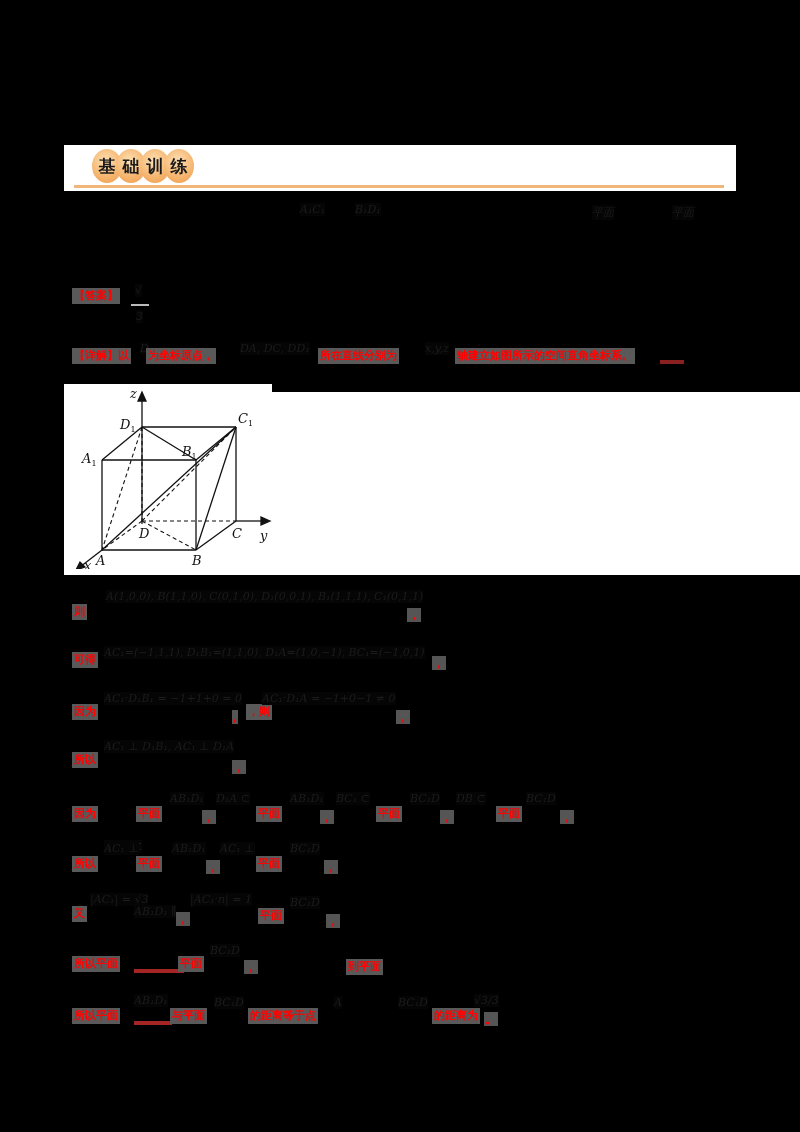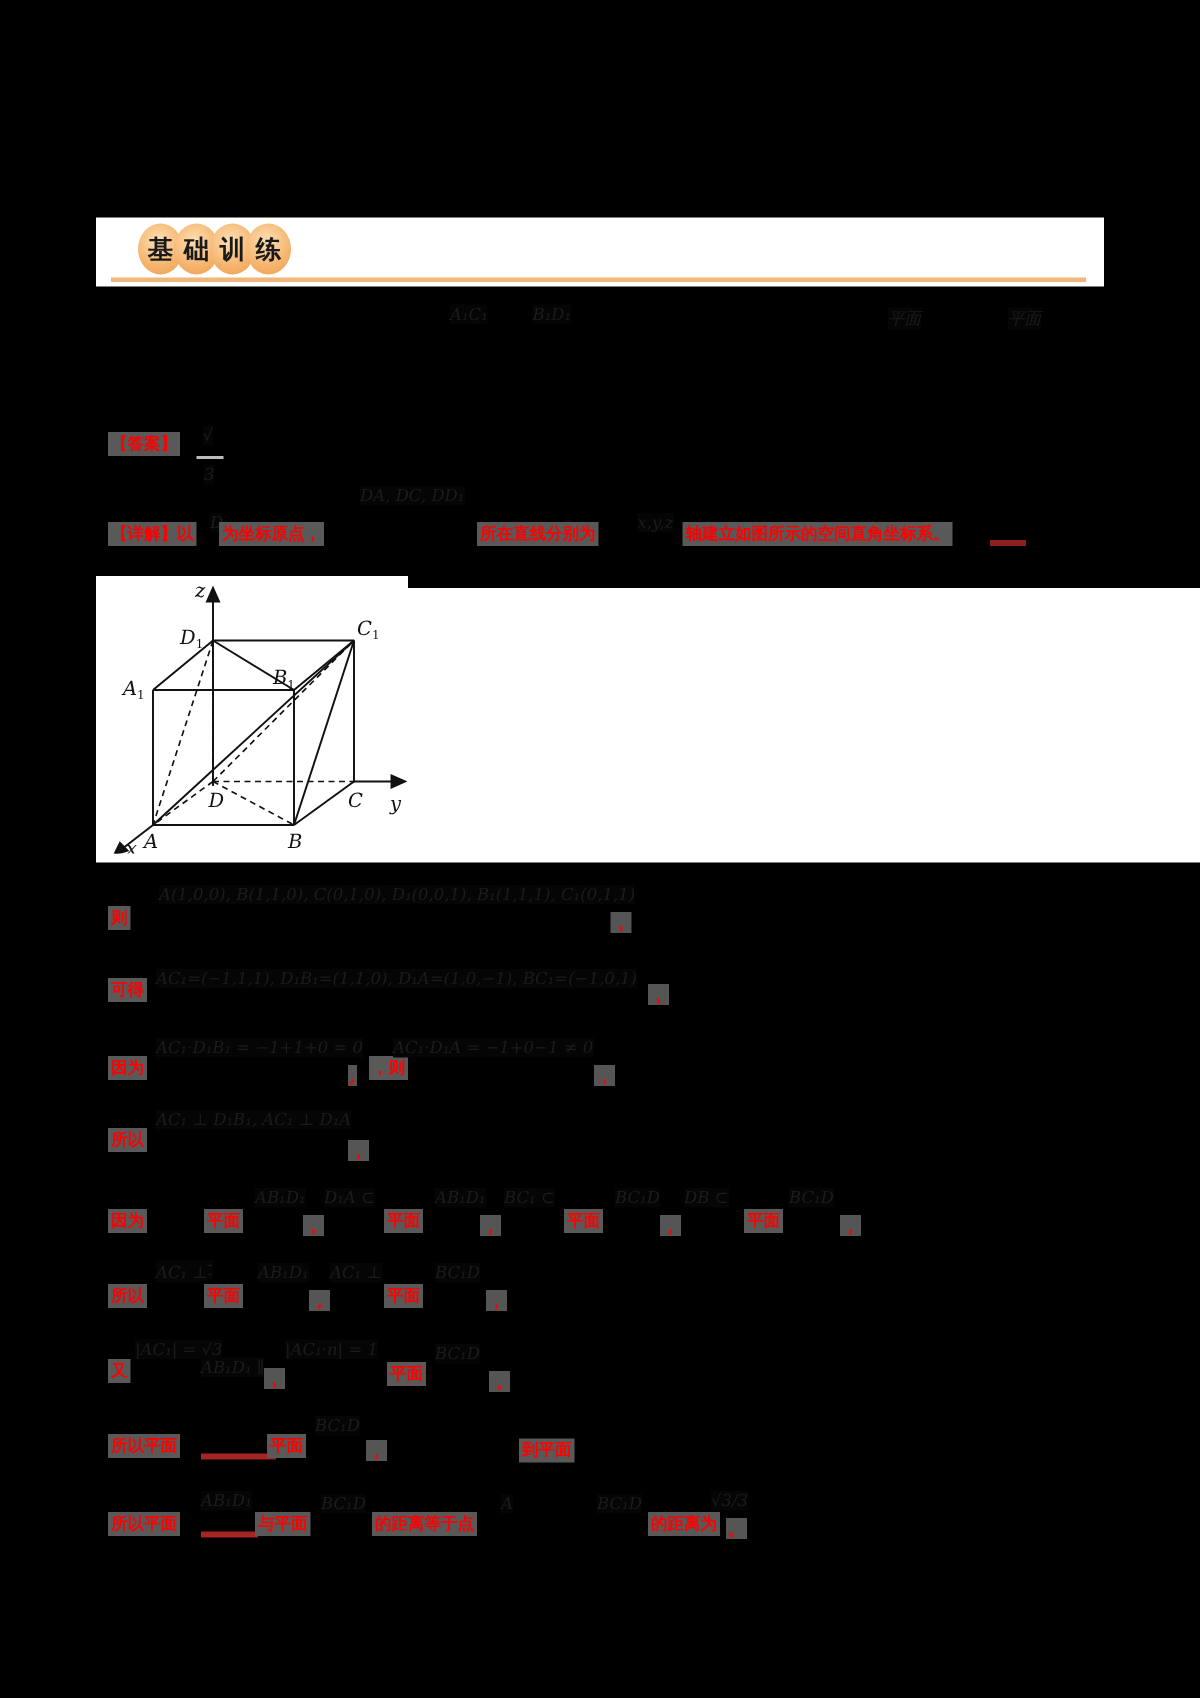--- a/index.html
+++ b/index.html
@@ -53,21 +53,21 @@
 <span class="red-tag" style="left:72px;top:288px;">【答案】</span>
 <div class="fraction">
   <span class="faint" style="left:4px;top:2px;">√</span>
   <div class="bar"></div>
   <span class="faint" style="left:5px;top:28px;">3</span>
 </div>
 
 <span class="red-tag" style="left:72px;top:348px;">【详解】以</span>
 <span class="faint" style="left:140px;top:342px;">D</span>
 <span class="red-tag" style="left:146px;top:348px;">为坐标原点，</span>
-<span class="faint" style="left:240px;top:324px;">DA, DC, DD₁</span>
+<span class="faint" style="left:240px;top:342px;">DA, DC, DD₁</span>
 <span class="red-tag" style="left:318px;top:348px;">所在直线分别为</span>
 <span class="faint" style="left:425px;top:342px;">x,y,z</span>
 <span class="red-tag" style="left:455px;top:348px;">轴建立如图所示的空间直角坐标系。</span>
 <div class="red-underline" style="left:660px;top:360px;width:24px;background:#8b2020;"></div>
 
 <div class="diagram-tab"></div>
 <div class="diagram">
   <svg width="220" height="185" viewBox="0 0 220 185" style="position:absolute;left:0;top:-8px;">
     <g stroke="#111" stroke-width="1.3" fill="none">
 

